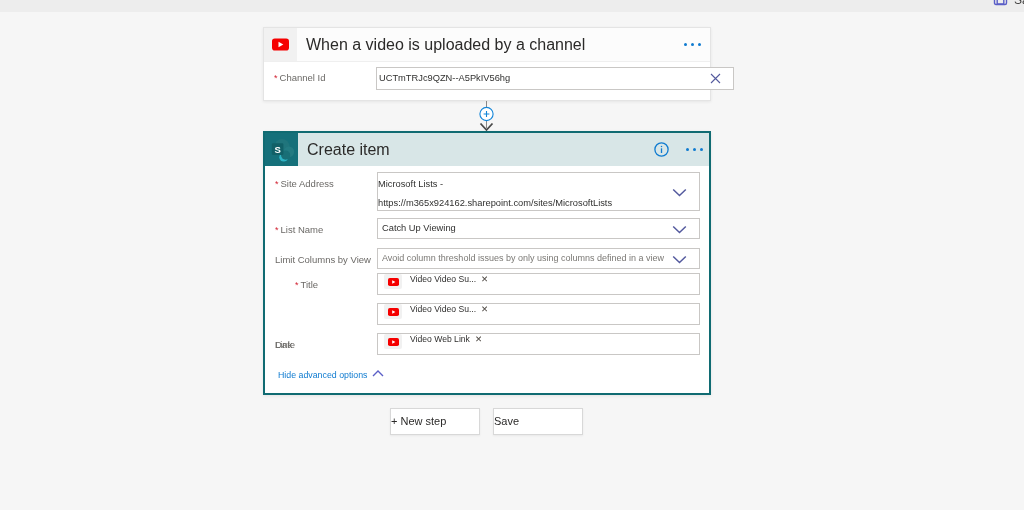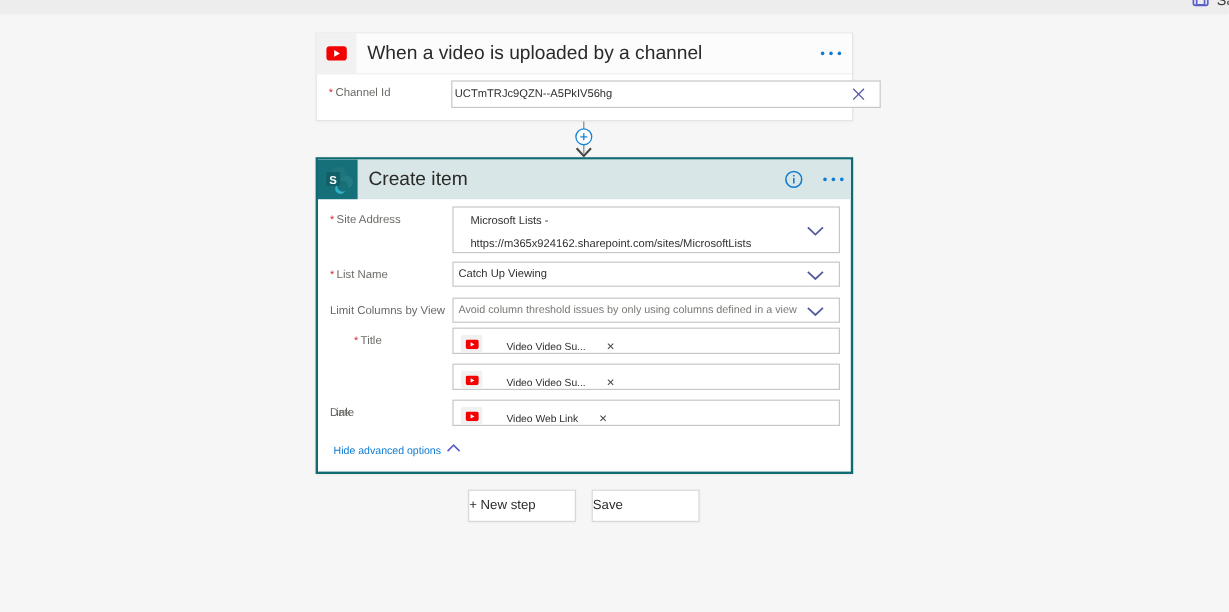--- a/index.html
+++ b/index.html
@@ -30,21 +30,21 @@
 
 .card2 { left:263px; top:131px; width:448px; height:264px; border:2px solid #106b72; box-shadow:0 1px 3px rgba(0,0,0,0.08); }
 .card2 .hdr { position:absolute; left:0; top:0; width:100%; height:33px; background:#d8e6e7; }
 .card2 .iconsq { background:#15707a; }
 .card2 .hdrtitle { left:42px; }
 .infoi { position:absolute; left:389px; top:9px; width:15px; height:15px; }
 .card2 .dots { left:421px; }
 .inp2 { left:112px; width:323px; }
 .chev { position:absolute; right:12px; top:50%; margin-top:-4px; width:15px; height:9px; }
 .phtxt { color:#7a7874; }
-.chip { display:flex; align-items:flex-end; height:100%; padding-left:6px;gap:12px; }
+.chip { display:flex; align-items:flex-start; height:100%; padding-left:6px; }
 .chipicon { width:18px; height:15px; background:#f1f1f1; border-radius:2px; display:flex; align-items:center; justify-content:center; }
 .chiptxt { margin-left:8px; font-size:8.6px; color:#2f2e2d; }
 .chipx { margin-left:5px; font-size:8.6px; color:#4f4a45; }
 .hideadv { position:absolute; left:13px; top:237px; font-size:8.8px; color:#0f7bd0; }
 .hideadv svg { margin-left:2px; vertical-align:1px; }
 
 .btn { position:absolute; top:408px; width:90px; height:27px; background:#fff; border:1px solid #d8d8d8; box-shadow:0 1px 2px rgba(0,0,0,0.06); text-align:left; line-height:25px; font-size:11px; color:#2b2a29; }
 .btn1 { left:390px; }
 .btn2 { left:493px; }
 </style>
@@ -108,21 +108,21 @@
       <line x1="7.5" y1="3.9" x2="7.5" y2="5.1" stroke="#0f7bd0" stroke-width="1.3"></line>
     </svg>
     <div class="dots">
         <div class="dot"></div>
         <div class="dot"></div>
         <div class="dot"></div>
       </div>
   </div>
 
   <div class="label" style="left:10px; top:45px;"><span class="req">*</span>Site Address</div>
-  <div class="inp inp2" style="top:39px; height:39px; padding:2px 8px 0 14px; line-height:19px;">Microsoft Lists -<br>https://m365x924162.sharepoint.com/sites/MicrosoftLists
+  <div class="inp inp2" style="top:39px; height:39px; padding:2px 8px 0 0; line-height:19px;">Microsoft Lists -<br>https://m365x924162.sharepoint.com/sites/MicrosoftLists
     <svg class="chev" viewBox="0 0 15 9" fill="none">
         <path d="M1.2 1.5 L7.5 7.5 L13.8 1.5" stroke="#545a9e" stroke-width="1.5"></path>
       </svg>
   </div>
 
   <div class="label" style="left:10px; top:91px;"><span class="req">*</span>List Name</div>
   <div class="inp inp2" style="top:85px; height:21px; line-height:19px; padding-left:4px;">Catch Up Viewing
     <svg class="chev" viewBox="0 0 15 9" fill="none">
         <path d="M1.2 1.5 L7.5 7.5 L13.8 1.5" stroke="#545a9e" stroke-width="1.5"></path>
       </svg>

